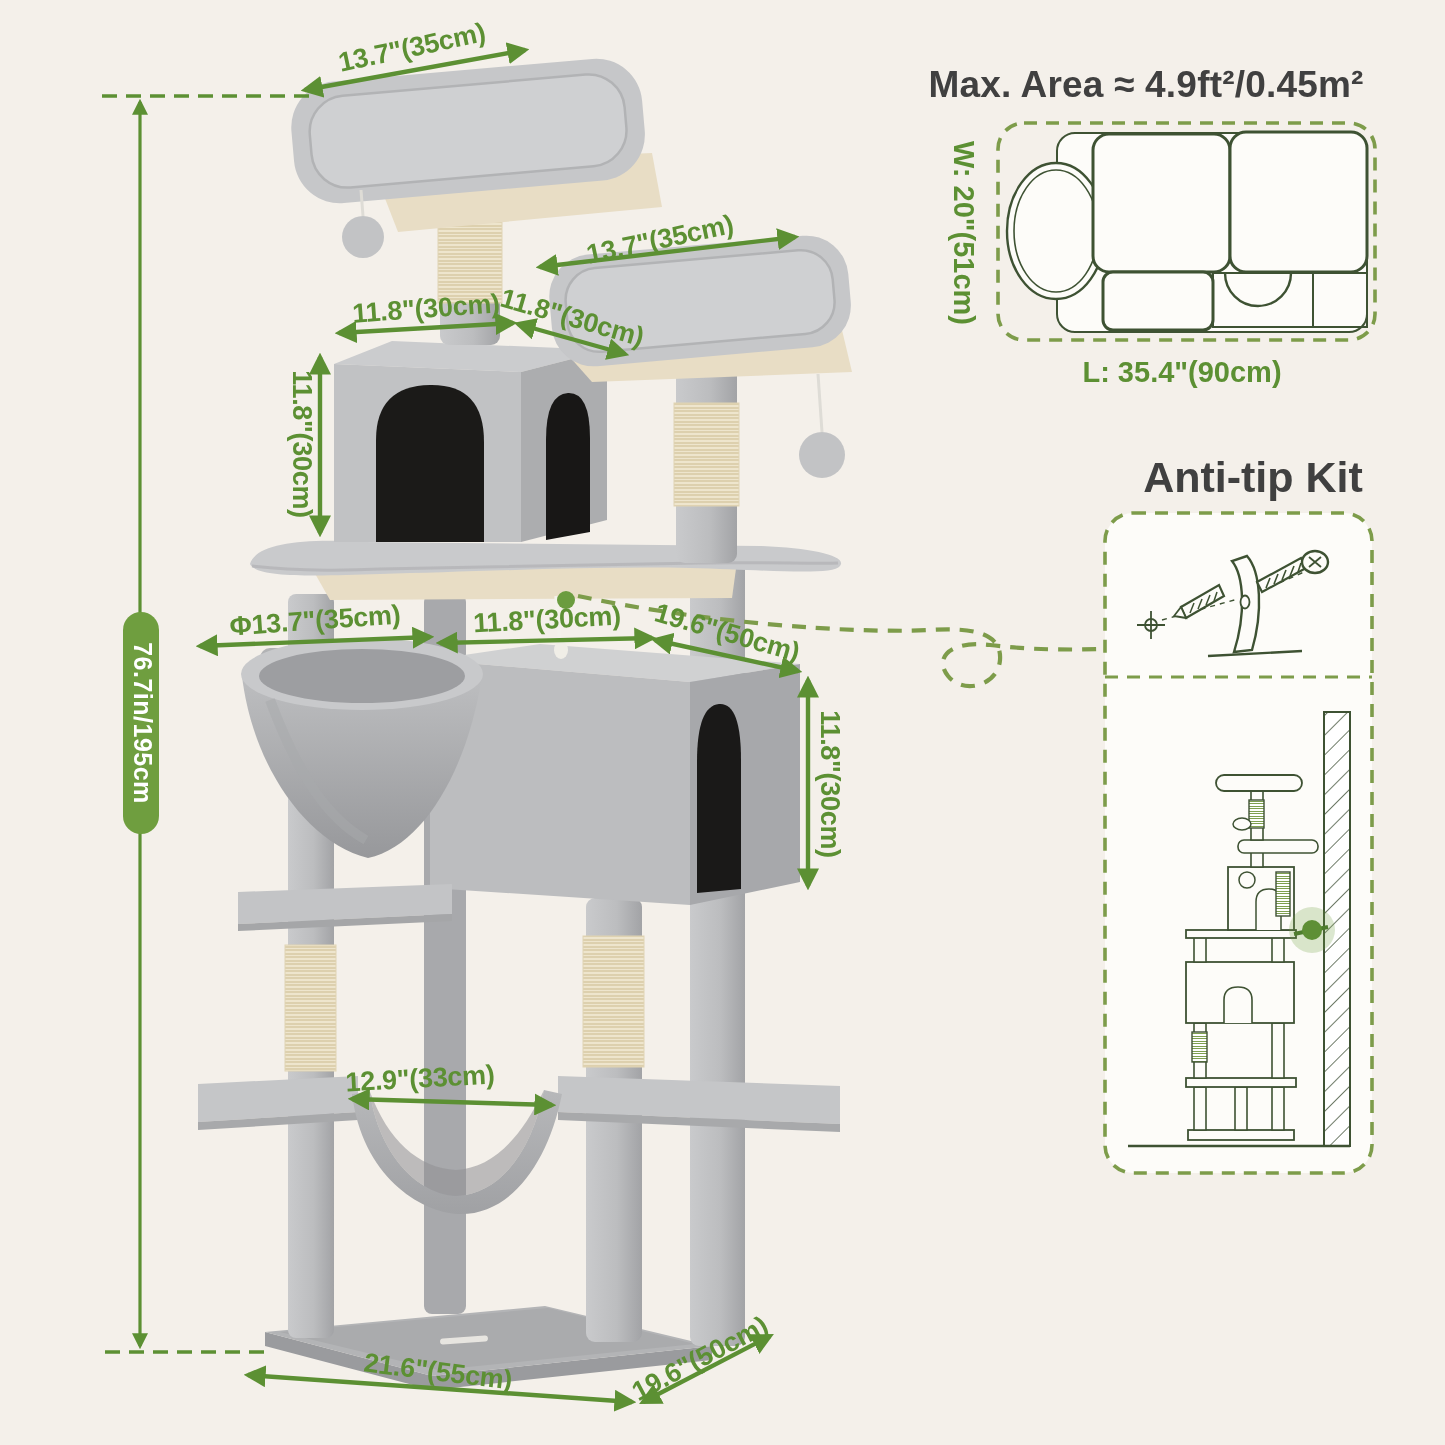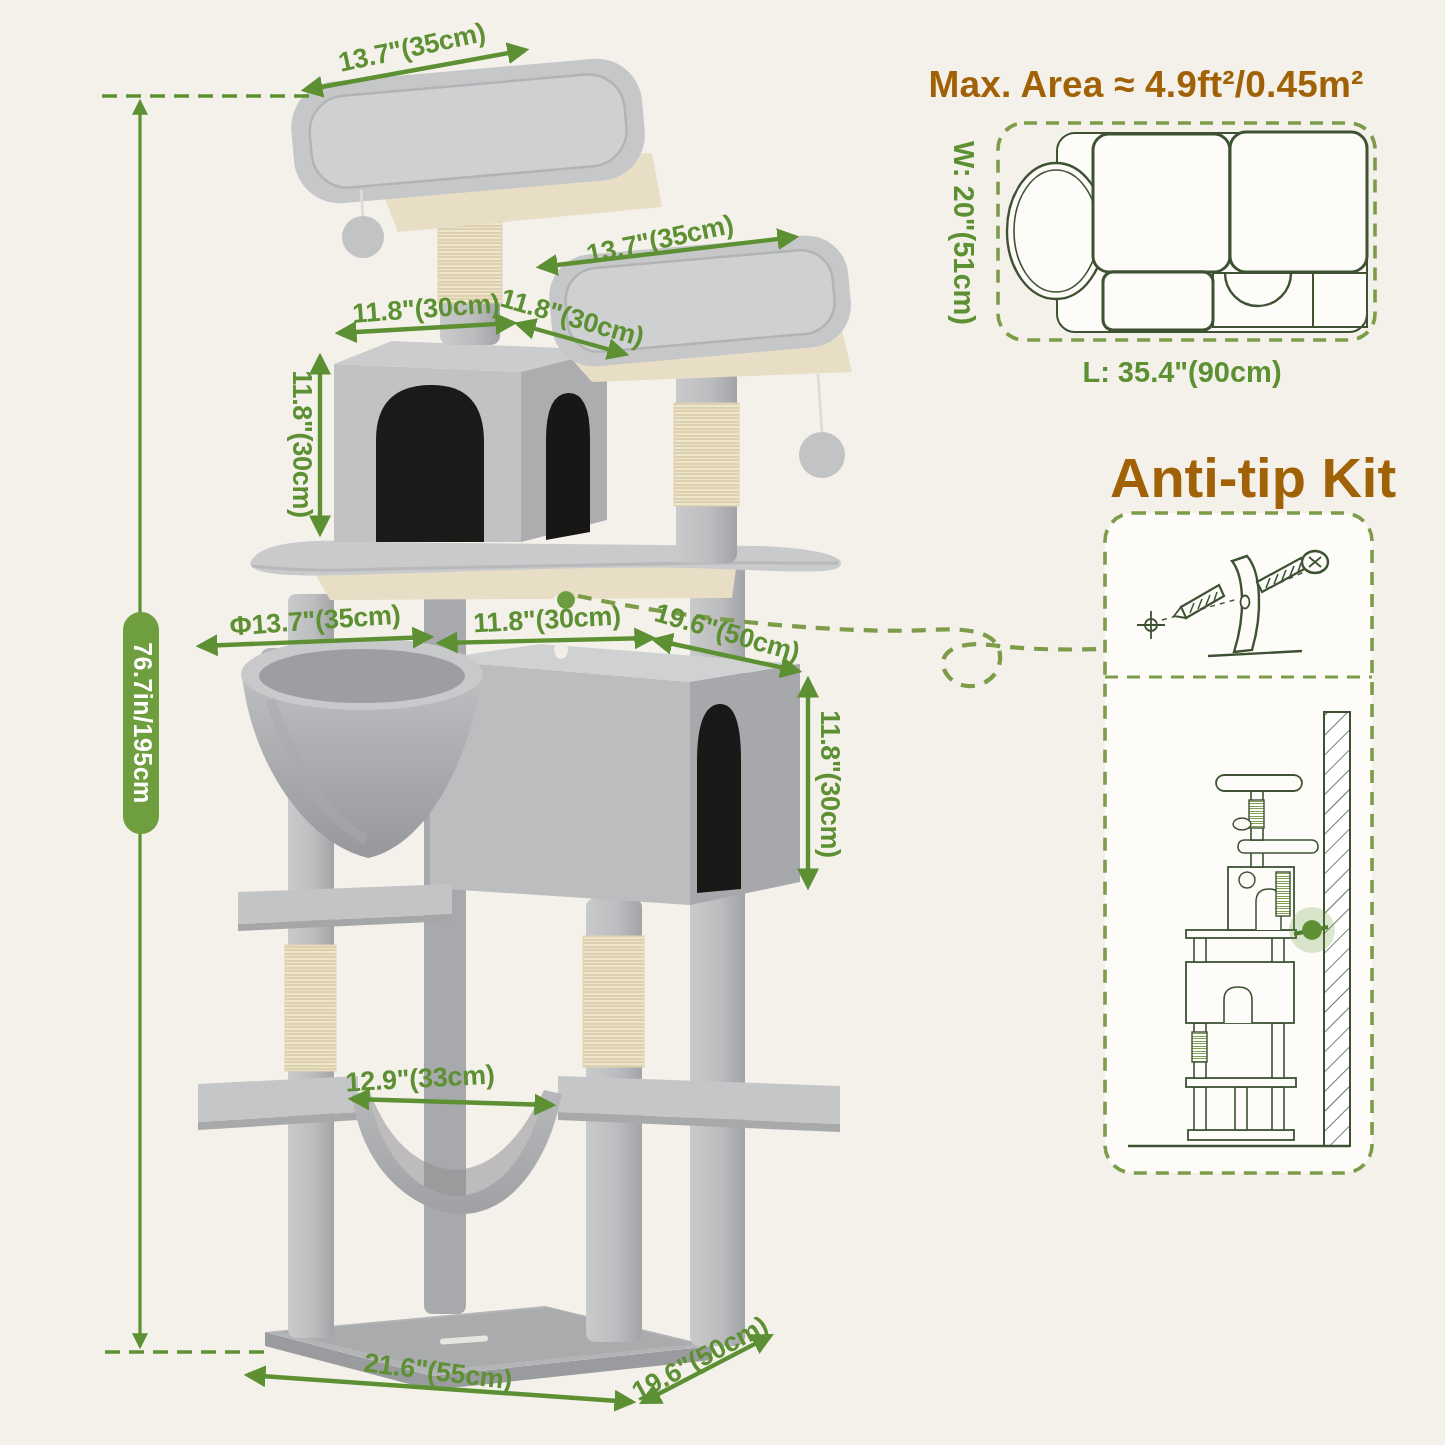--- a/index.html
+++ b/index.html
@@ -4,23 +4,23 @@
 <style>
   html,body{margin:0;padding:0;background:#f4f0ea;}
   #stage{position:relative;width:1445px;height:1445px;background:#f4f0ea;overflow:hidden;
          font-family:"Liberation Sans",sans-serif;}
   #art{position:absolute;left:0;top:0;width:1445px;height:1445px;}
   .dim{position:absolute;transform:translate(-50%,-50%) rotate(var(--r,0deg));
        font-weight:700;color:#5c9033;font-size:27px;white-space:nowrap;letter-spacing:-0.3px;}
   .dim.vert{writing-mode:vertical-rl;transform:translate(-50%,-50%);}
   .pill-text{position:absolute;writing-mode:vertical-rl;transform:translate(-50%,-50%);
        color:#ffffff;font-weight:700;font-size:25px;white-space:nowrap;letter-spacing:0.5px;}
-  .panel-title{position:absolute;transform:translate(-50%,-50%);color:#a16207;font-weight:800;white-space:nowrap;}
+  .panel-title{position:absolute;transform:translate(-50%,-50%);color:#404040;font-weight:800;white-space:nowrap;}
   #maxAreaTitle{font-size:37px;letter-spacing:0.2px;}
-  #antiTipTitle{font-size:56px;}
+  #antiTipTitle{font-size:43px;}
   .area-label{position:absolute;transform:translate(-50%,-50%);color:#5c9033;font-weight:700;font-size:29px;white-space:nowrap;}
   .area-label.vert{writing-mode:vertical-rl;}
 </style>
 </head>
 <body>
 
 <div id="stage">
 
 <svg id="art" viewBox="0 0 1445 1445" xmlns="http://www.w3.org/2000/svg">
   <defs>

